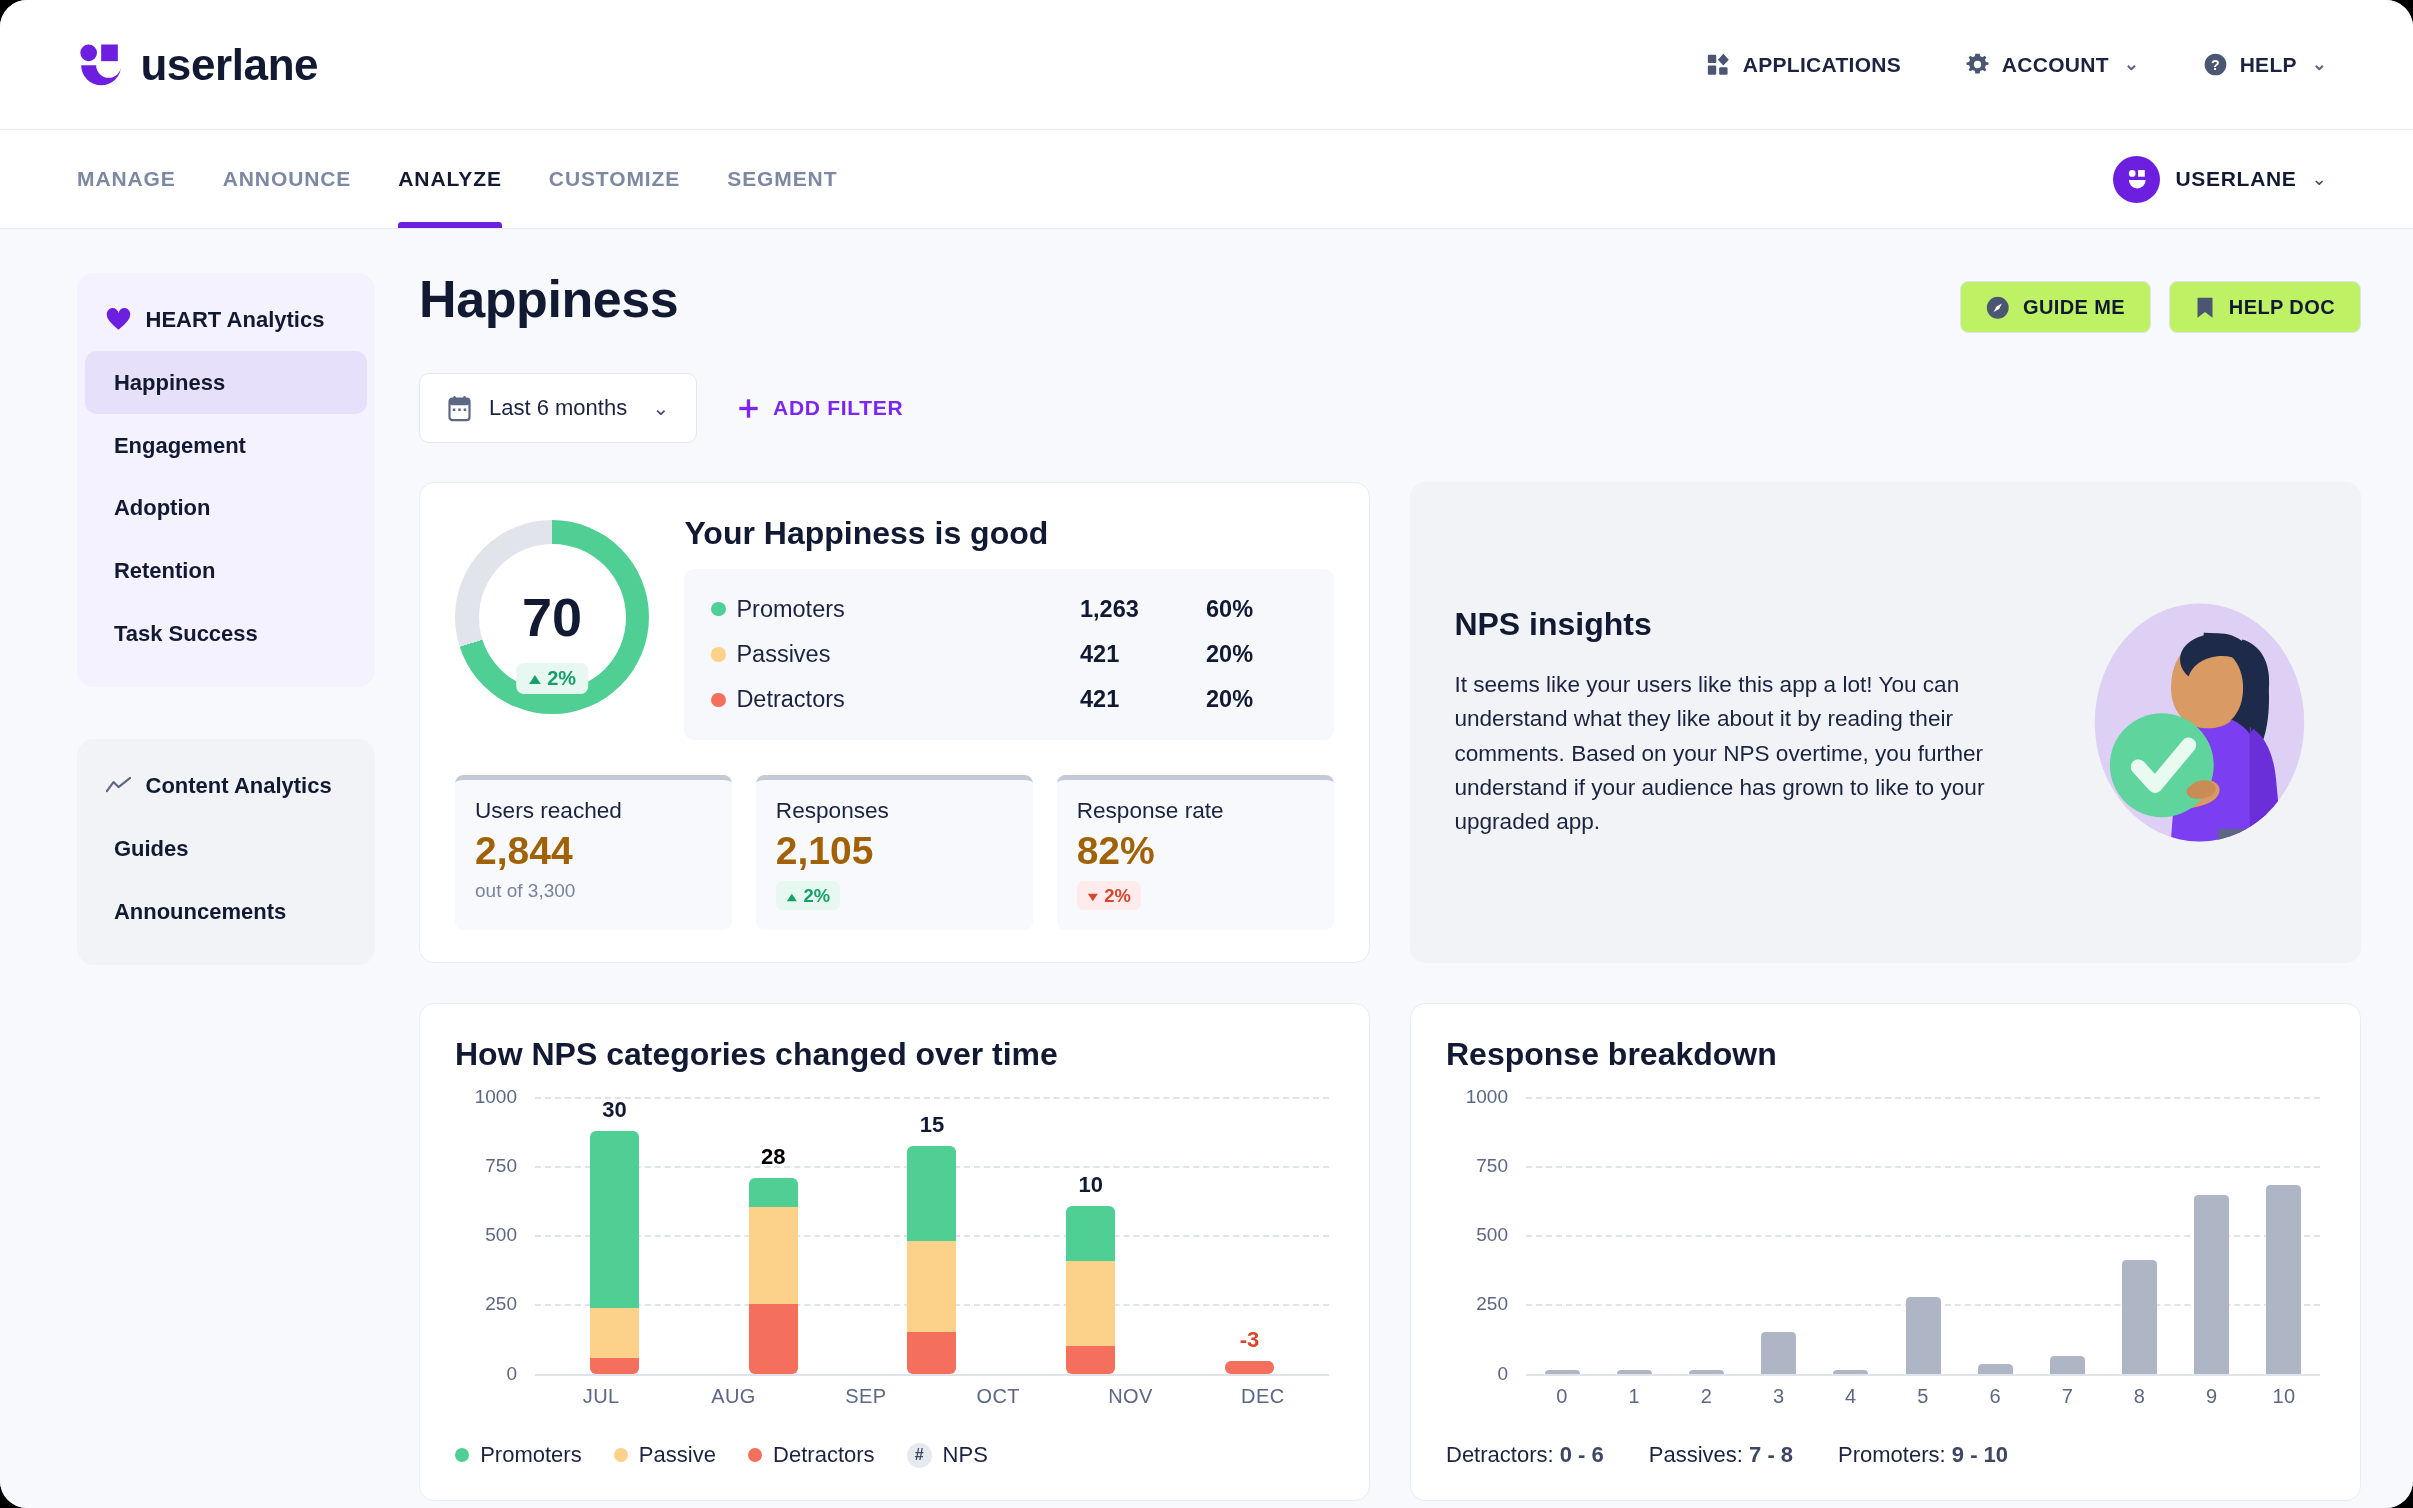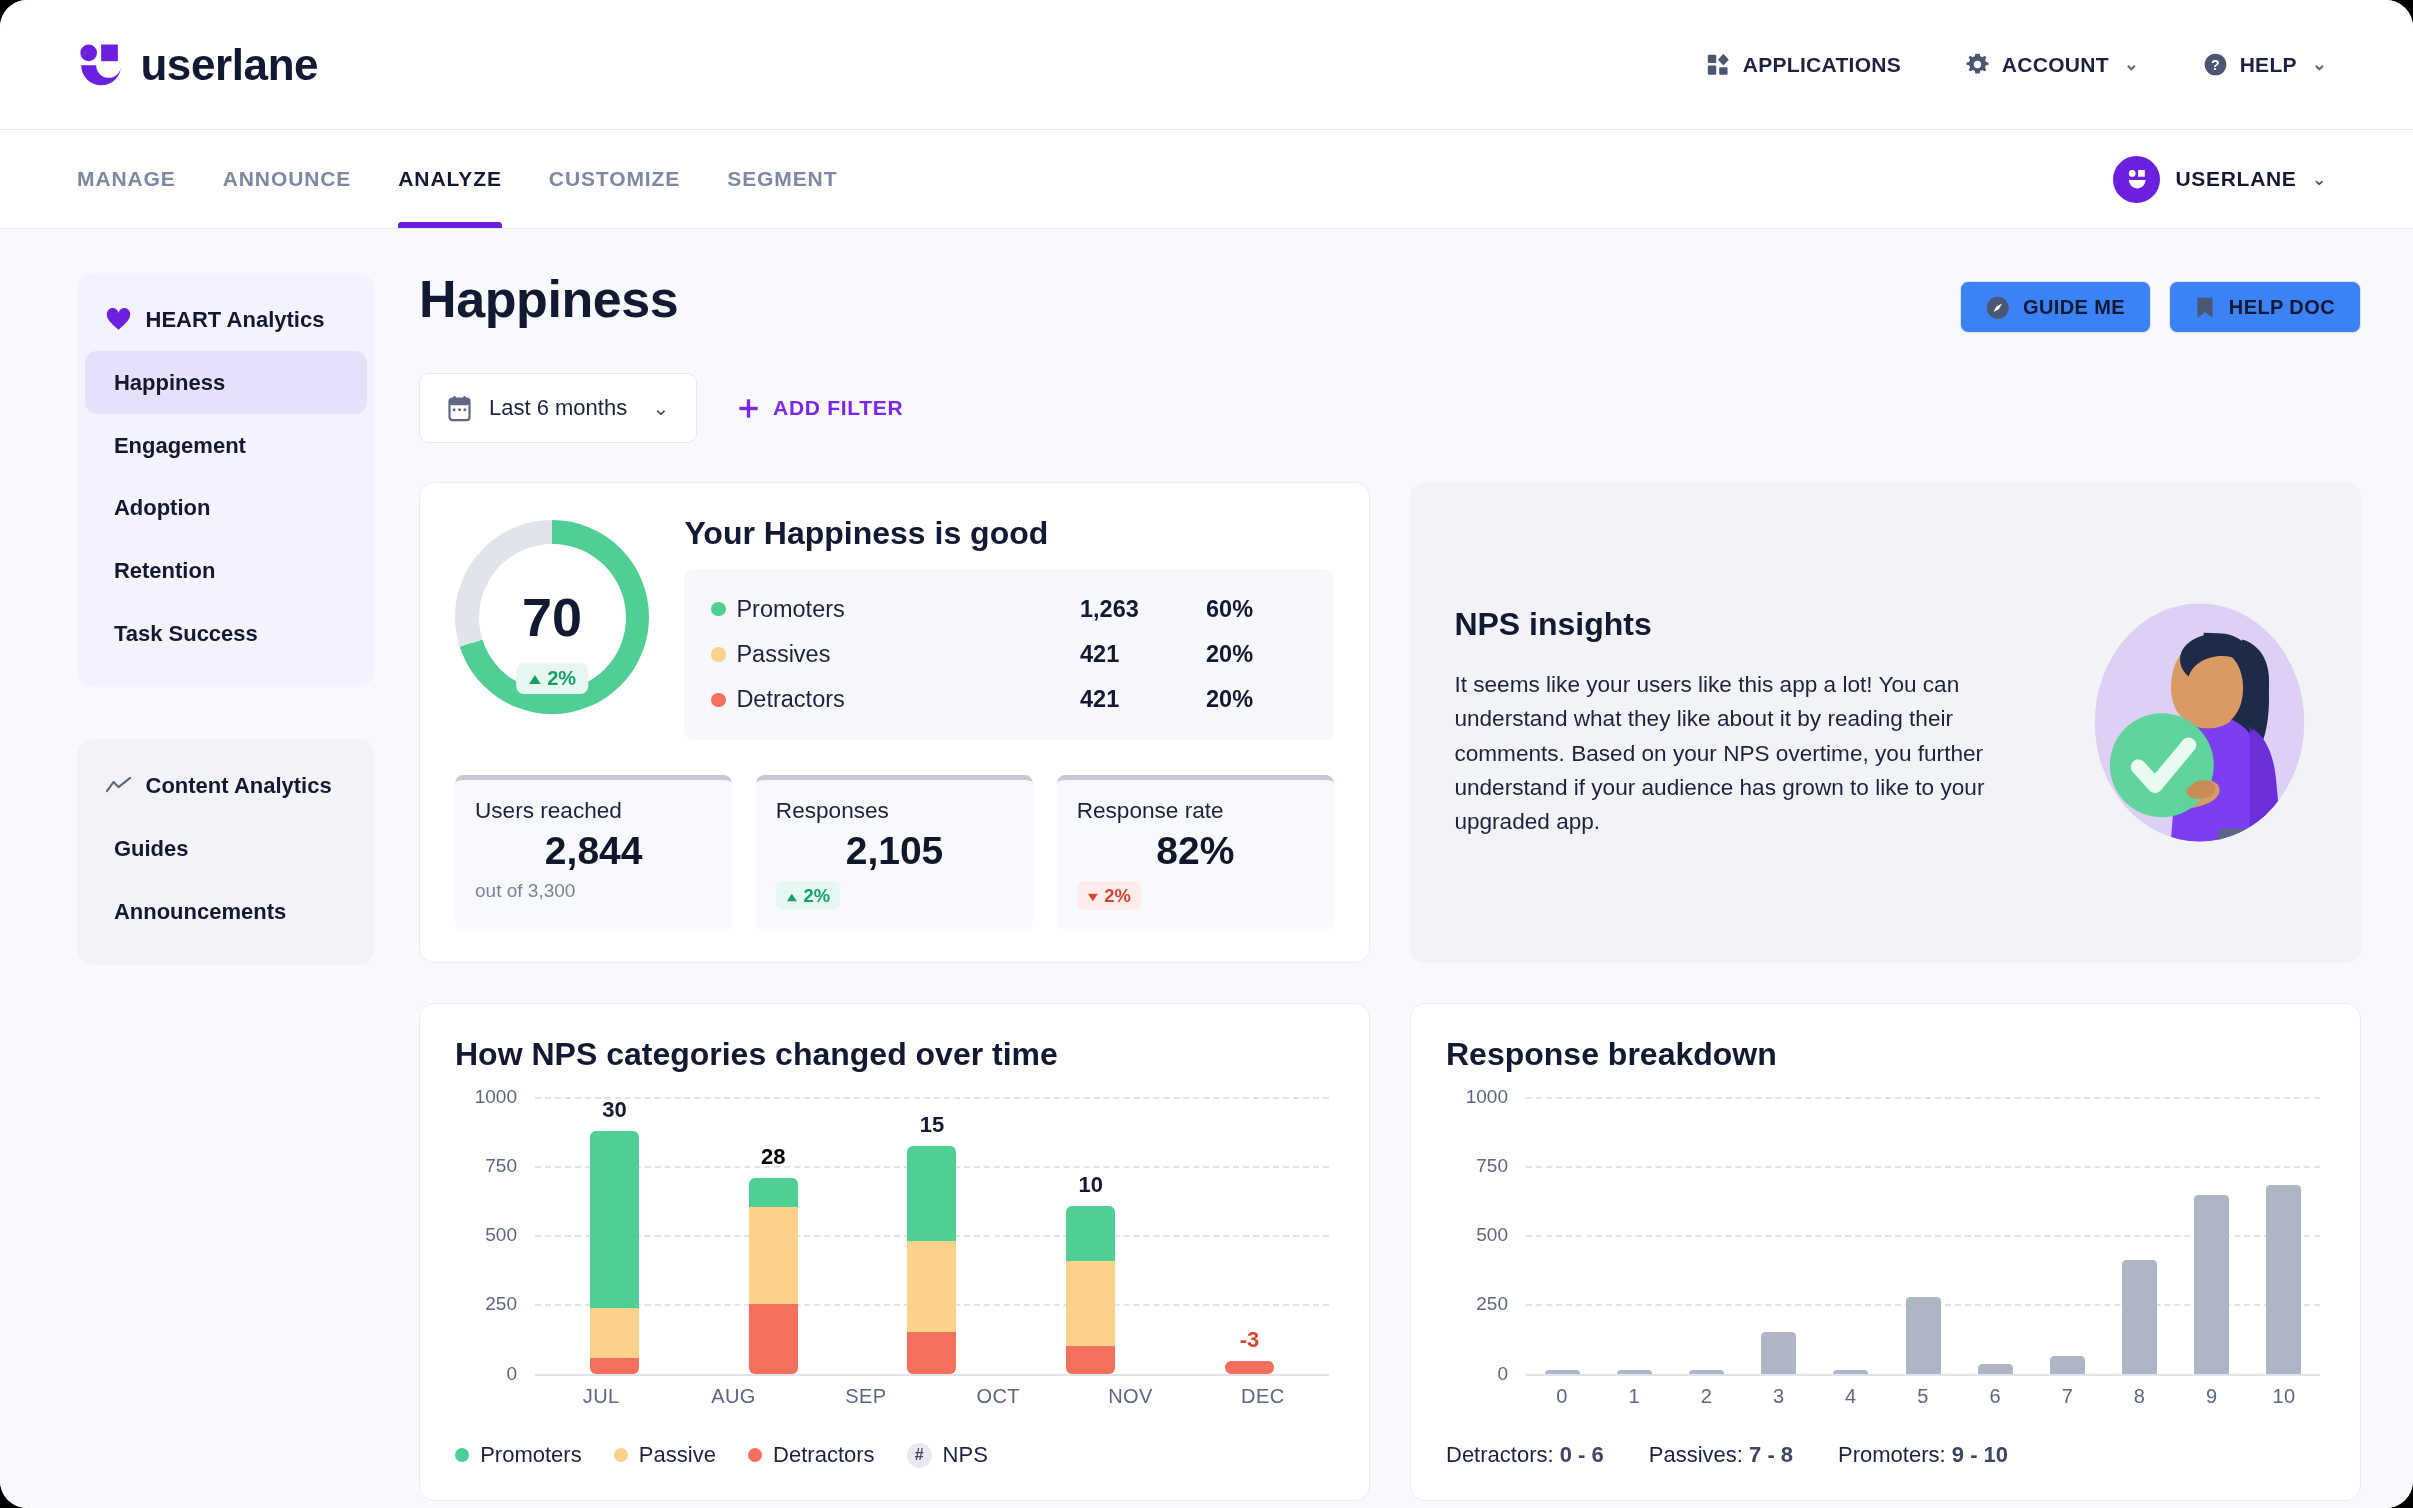--- a/index.html
+++ b/index.html
@@ -138,21 +138,21 @@
     font-size: 52px; font-weight: 700; color: #121a33; letter-spacing: -0.4px;
     line-height: 1;
   }
   .head-btns { margin-left: auto; display: flex; gap: 18.4px; padding-top: 8.4px; }
   .btn-outline {
     display: flex; align-items: center; gap: 13.4px;
     height: 52px;
     padding: 0 25px;
     border: 1.7px solid #dfe3ec;
     border-radius: 8.4px;
-    background: #3b82f6;
+    background: #bef264;
     font-size: 20px; font-weight: 700; letter-spacing: 0.4px;
     color: #121a33;
     cursor: pointer;
   }
 
   
   .filters { display: flex; align-items: center; gap: 39px; margin-top: 40px; }
   .date-select {
     display: flex; align-items: center; gap: 17px;
     height: 70px; padding: 0 27px;
@@ -223,21 +223,21 @@
   
   .kpi-row { display: grid; grid-template-columns: 1fr 1fr 1fr; gap: 23.5px; margin-top: 35px; }
   .kpi {
     background: #f8f9fc;
     border-radius: 8.4px;
     border-top: 5.9px solid #c2cad8;
     padding: 18.4px 20px 20px 20px;
     min-height: 137px;
   }
   .kpi-label { font-size: 22.6px; color: #1b2340; }
-  .kpi-value { font-size: 39px; font-weight: 700; color: #0f172a; margin-top: 5px; text-align: center; }
+  .kpi-value { font-size: 39px; font-weight: 700; color: #a16207; margin-top: 5px; }
   .kpi-sub { font-size: 19px; color: #77839c; margin-top: 6.7px; }
   .pill {
     display: inline-flex; align-items: center; gap: 5.9px;
     border-radius: 6.7px; padding: 3.4px 10px;
     font-size: 18.4px; font-weight: 700;
     margin-top: 8.4px;
   }
   .pill.up { background: #e6f8ef; color: #15a06a; }
   .pill.down { background: #fdeceb; color: #d9452f; }
 

